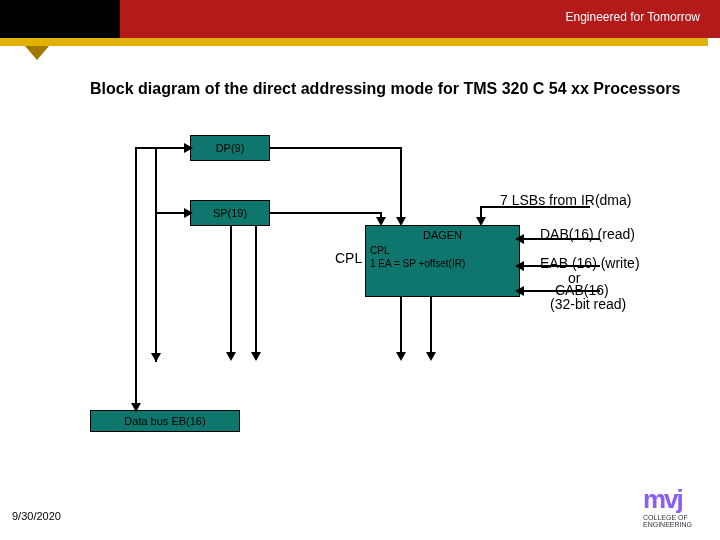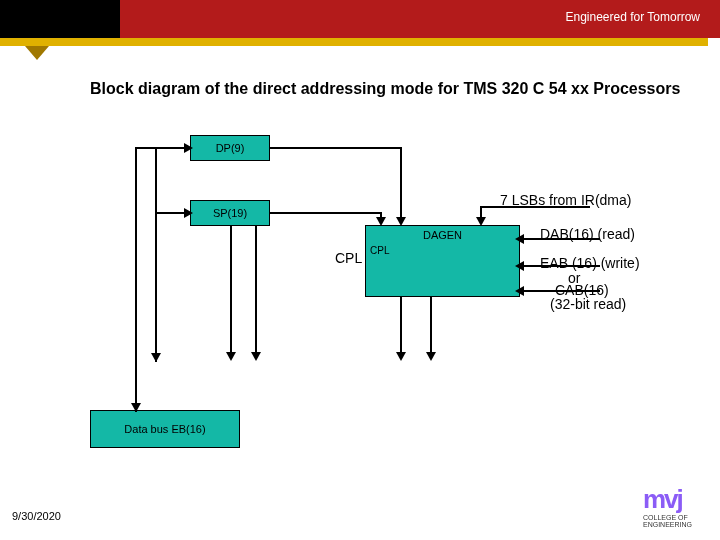--- a/index.html
+++ b/index.html
@@ -8,30 +8,30 @@
   .header-bar { position: absolute; top: 0; left: 0; right: 0; height: 38px; background: #b31b1b; }
   .header-black { position: absolute; top: 0; left: 0; width: 120px; height: 38px; background: #000; }
   .header-tagline { position: absolute; top: 10px; right: 20px; color: #fff; font-size: 12px; }
   .accent-bar { position: absolute; top: 38px; left: 0; right: 12px; height: 8px; background: #e0b100; }
   .accent-notch { position: absolute; top: 46px; left: 25px; width: 0; height: 0; border-left: 12px solid transparent; border-right: 12px solid transparent; border-top: 14px solid #a07800; }
 
   .slide-title { position: absolute; top: 80px; left: 90px; font-size: 16px; font-weight: bold; color: #000; }
 
   .diagram { position: absolute; top: 120px; left: 70px; width: 580px; height: 350px; }
 
-  .box { position: absolute; background: #14b8a6; border: 1.5px solid #000; display: flex; align-items: center; justify-content: center; font-size: 11px; text-align: center; line-height: 1.3; }
+  .box { position: absolute; background: #0f766e; border: 1.5px solid #000; display: flex; align-items: center; justify-content: center; font-size: 11px; text-align: center; line-height: 1.3; }
   .label { position: absolute; font-size: 14px; color: #000; }
 
   .dp-box    { top: 15px;  left: 120px; width: 80px; height: 26px; }
   .sp-box    { top: 80px;  left: 120px; width: 80px; height: 26px; }
   .dagen-box { top: 105px; left: 295px; width: 155px; height: 72px; justify-content: flex-start; align-items: flex-start; padding: 2px 4px; }
   .dagen-inner { font-size: 10px; text-align: left; width:100%; }
   .dagen-title { text-align: center; font-size: 11px; margin-bottom:2px;}
   .db-box    { top: 240px; left: 80px;  width: 310px; height: 22px; }
-  .eb-box    { top: 290px; left: 20px;  width: 150px; height: 38px; }
+  .eb-box    { top: 290px; left: 20px;  width: 150px; height: 22px; }
 
   .line { position: absolute; background: #000; }
   .hline { height: 1.5px; }
   .vline { width: 1.5px; } 
 
   
   .arrow-down { position:absolute; width:0; height:0; border-left:5px solid transparent; border-right:5px solid transparent; border-top:9px solid #000;}
   .arrow-right{ position:absolute; width:0; height:0; border-top:5px solid transparent; border-bottom:5px solid transparent; border-left:9px solid #000;}
   .arrow-left { position:absolute; width:0; height:0; border-top:5px solid transparent; border-bottom:5px solid transparent; border-right:9px solid #000;}
 
@@ -53,20 +53,21 @@
 
 <div class="diagram">
 
   <div class="box dp-box">DP(9)</div>
   <div class="box sp-box">SP(19)</div>
 
   <div class="box dagen-box">
     <div class="dagen-inner">
       <div class="dagen-title">DAGEN</div>
       <div>CPL</div>
+      <div>1   EA = SP +offset(IR)</div>
     </div>
   </div>
 
   <div class="box eb-box">Data bus EB(16)</div>
 
   <div class="line vline" style="top:27px; left:65px; height:265px;"></div>
   <div class="line vline" style="top:27px; left:85px; height:215px;"></div>
 
   <div class="line hline" style="top:27px; left:65px; width:55px;"></div>
   <div class="arrow-right" style="top:23px; left:114px;"></div>

